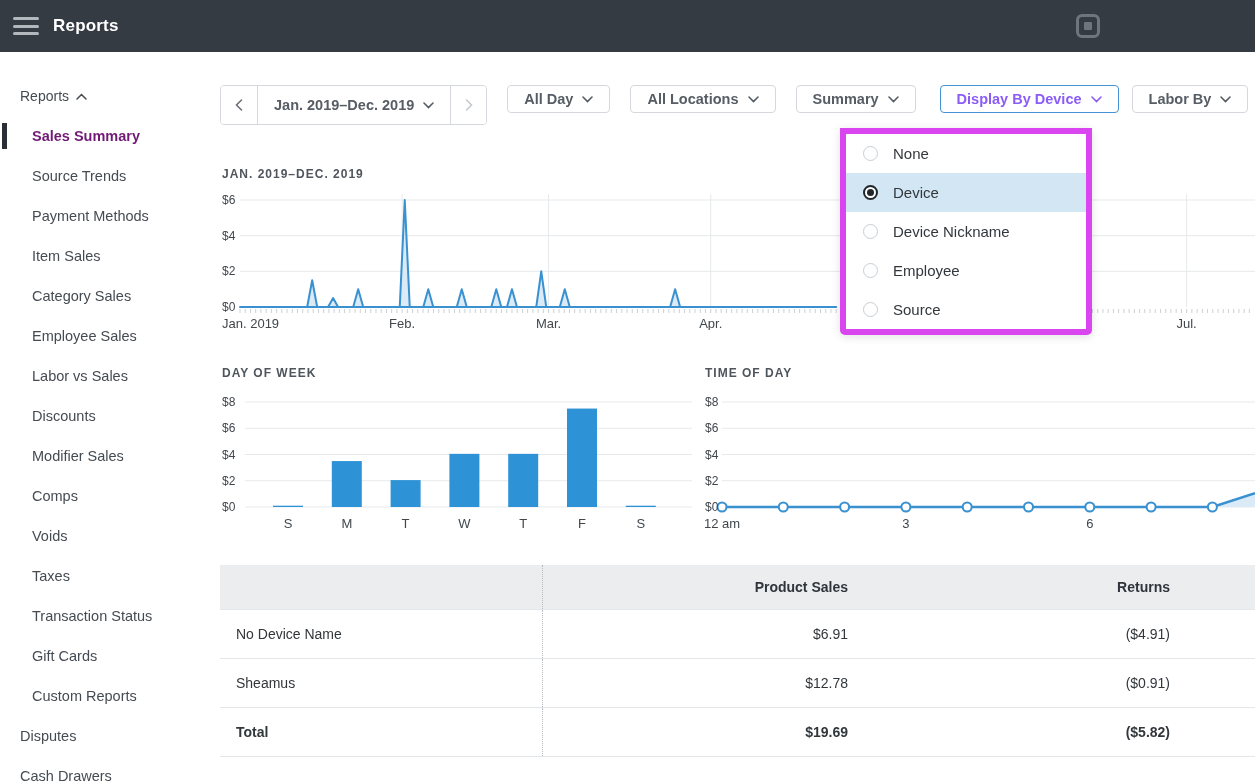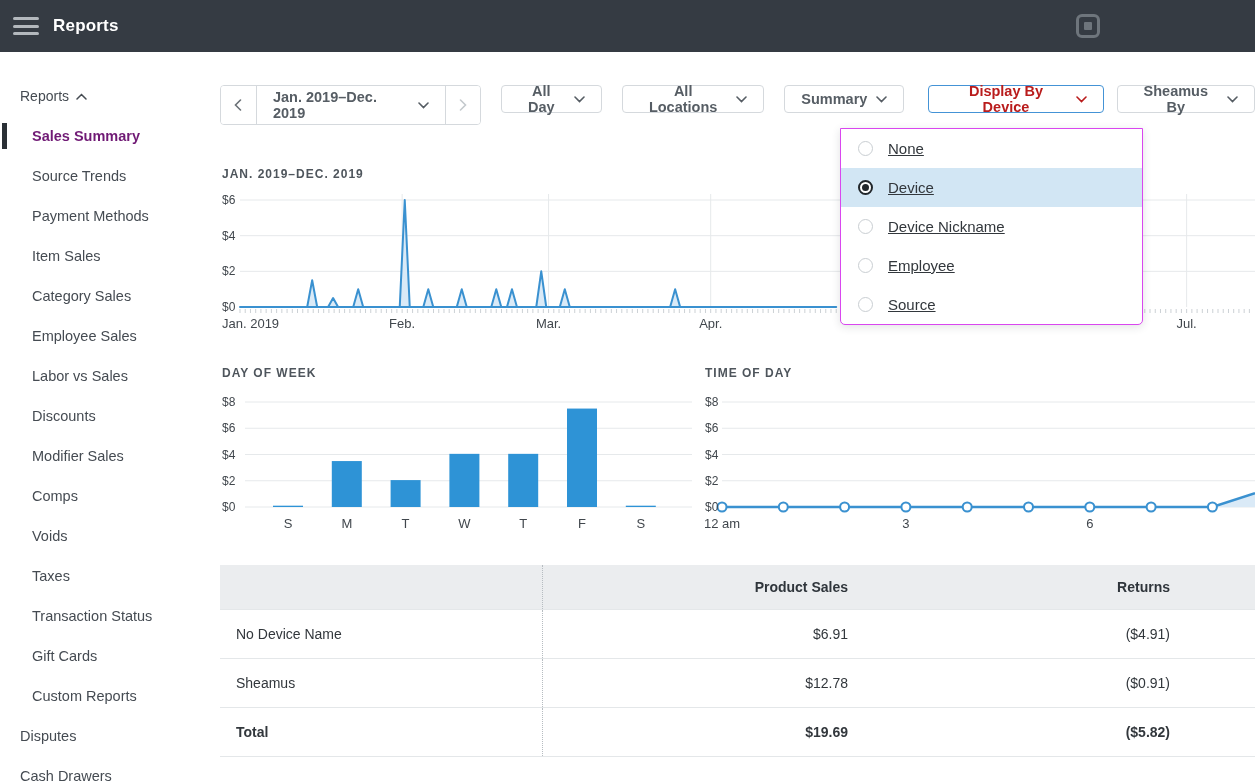--- a/index.html
+++ b/index.html
@@ -19,42 +19,42 @@
   .side-header { position:absolute; left:20px; top:36px; font-size:14px; color:#454b52; display:flex; align-items:center; gap:7px; cursor:pointer; }
   .side-list { position:absolute; left:0; top:64px; width:220px; }
   .side-item { position:relative; height:40px; display:flex; align-items:center; padding-left:32px; font-size:14.5px; color:#454b52; cursor:pointer; }
   .side-item.top-level { padding-left:20px; }
   .side-item.active { font-weight:bold; color:#701a75; }
   .side-item .active-bar { position:absolute; left:2px; top:7px; width:5px; height:26px; background:#2b3036; }
 
   
   .toolbar { position:absolute; left:220px; top:85px; display:flex; align-items:flex-start; }
   .btn { height:28px; background:#fff; border:1px solid #d5d9dd; border-radius:4px; display:flex; align-items:center; gap:9px; padding:0 16px; font-size:14.5px; font-weight:600; color:#565d64; cursor:pointer; font-family:inherit; }
-  .btn.accent { color:#b91c1c; border-color:#4493d6;margin-left:24px; }
+  .btn.accent { color:#8b5cf6; border-color:#4493d6;margin-left:24px; }
   .tb-gap { margin-left:20px; }
   .tb-gap-sm { margin-left:13px; }
   .date-group { display:flex; height:40px; border:1px solid #d5d9dd; border-radius:4px; background:#fff; overflow:hidden; }
   .date-group .seg { display:flex; align-items:center; justify-content:center; cursor:pointer; background:#fff; }
   .date-group .seg.prev { width:37px; border-right:1px solid #d5d9dd; color:#6b7177; }
   .date-group .seg.next { width:36px; border-left:1px solid #d5d9dd; color:#c4c9cd; }
   .date-group .seg.label { padding:0 16px; gap:9px; font-size:14.5px; font-weight:600; color:#565d64; }
   .chev svg { display:block; }
 
   
   .chart-title { position:absolute; font-size:12px; font-weight:bold; letter-spacing:1px; color:#4e555c; }
   #t-main { left:222px; top:167px; }
   #t-dow  { left:222px; top:366px; }
   #t-tod  { left:705px; top:366px; }
   .chart-box { position:absolute; }
   #c-main { left:222px; top:190px; width:1033px; height:140px; }
   #c-dow  { left:222px; top:390px; width:470px; height:140px; }
   #c-tod  { left:705px; top:390px; width:550px; height:140px; }
 
   
-  .dropdown { position:absolute; left:840px; top:128px; width:303px; background:#fff; border:1px solid #d946ef; border-radius:0 0 5px 5px; box-shadow:0 2px 8px rgba(40,50,60,.14); z-index:20;text-decoration:underline; }
+  .dropdown { position:absolute; left:840px; top:128px; width:252px; background:#fff; border:6px solid #d946ef; border-radius:0 0 5px 5px; box-shadow:0 2px 8px rgba(40,50,60,.14); z-index:20; }
   .dd-item { height:39px; display:flex; align-items:center; padding-left:17px; gap:15px; font-size:15px; color:#32373c; cursor:pointer; }
   .dd-item.selected { background:#d2e6f4; }
   .radio { width:15px; height:15px; border-radius:50%; border:1px solid #c9ced2; background:#fff; flex:0 0 auto; display:flex; align-items:center; justify-content:center; }
   .dd-item.selected .radio { border:2px solid #21262b; }
   .radio .dot { width:7px; height:7px; border-radius:50%; background:#21262b; display:none; }
   .dd-item.selected .radio .dot { display:block; }
 
   
   .sales-table { position:absolute; left:220px; top:565px; width:1035px; border-collapse:collapse; table-layout:fixed; font-size:14px; color:#32373c; }
   .sales-table th { background:#ebedef; height:44px; font-weight:bold; text-align:right; padding-right:22px; color:#2f353b; }
@@ -198,21 +198,21 @@
     </button>
     <button class="btn accent tb-gap">
       <span>Display By Device</span>
       <span class="chev">
           <svg width="11" height="7" viewBox="0 0 11 7">
             <path d="M1 1l4.5 4.5L10 1" fill="none" stroke="currentColor" stroke-width="1.6" stroke-linecap="round"></path>
           </svg>
         </span>
     </button>
     <button class="btn tb-gap-sm">
-      <span>Sheamus By</span>
+      <span>Labor By</span>
       <span class="chev">
           <svg width="11" height="7" viewBox="0 0 11 7">
             <path d="M1 1l4.5 4.5L10 1" fill="none" stroke="currentColor" stroke-width="1.6" stroke-linecap="round"></path>
           </svg>
         </span>
     </button>
   </div>
 
   <div class="chart-title" id="t-main">JAN. 2019–DEC. 2019</div>
   <div class="chart-box" id="c-main"><svg width="1033" height="140">

